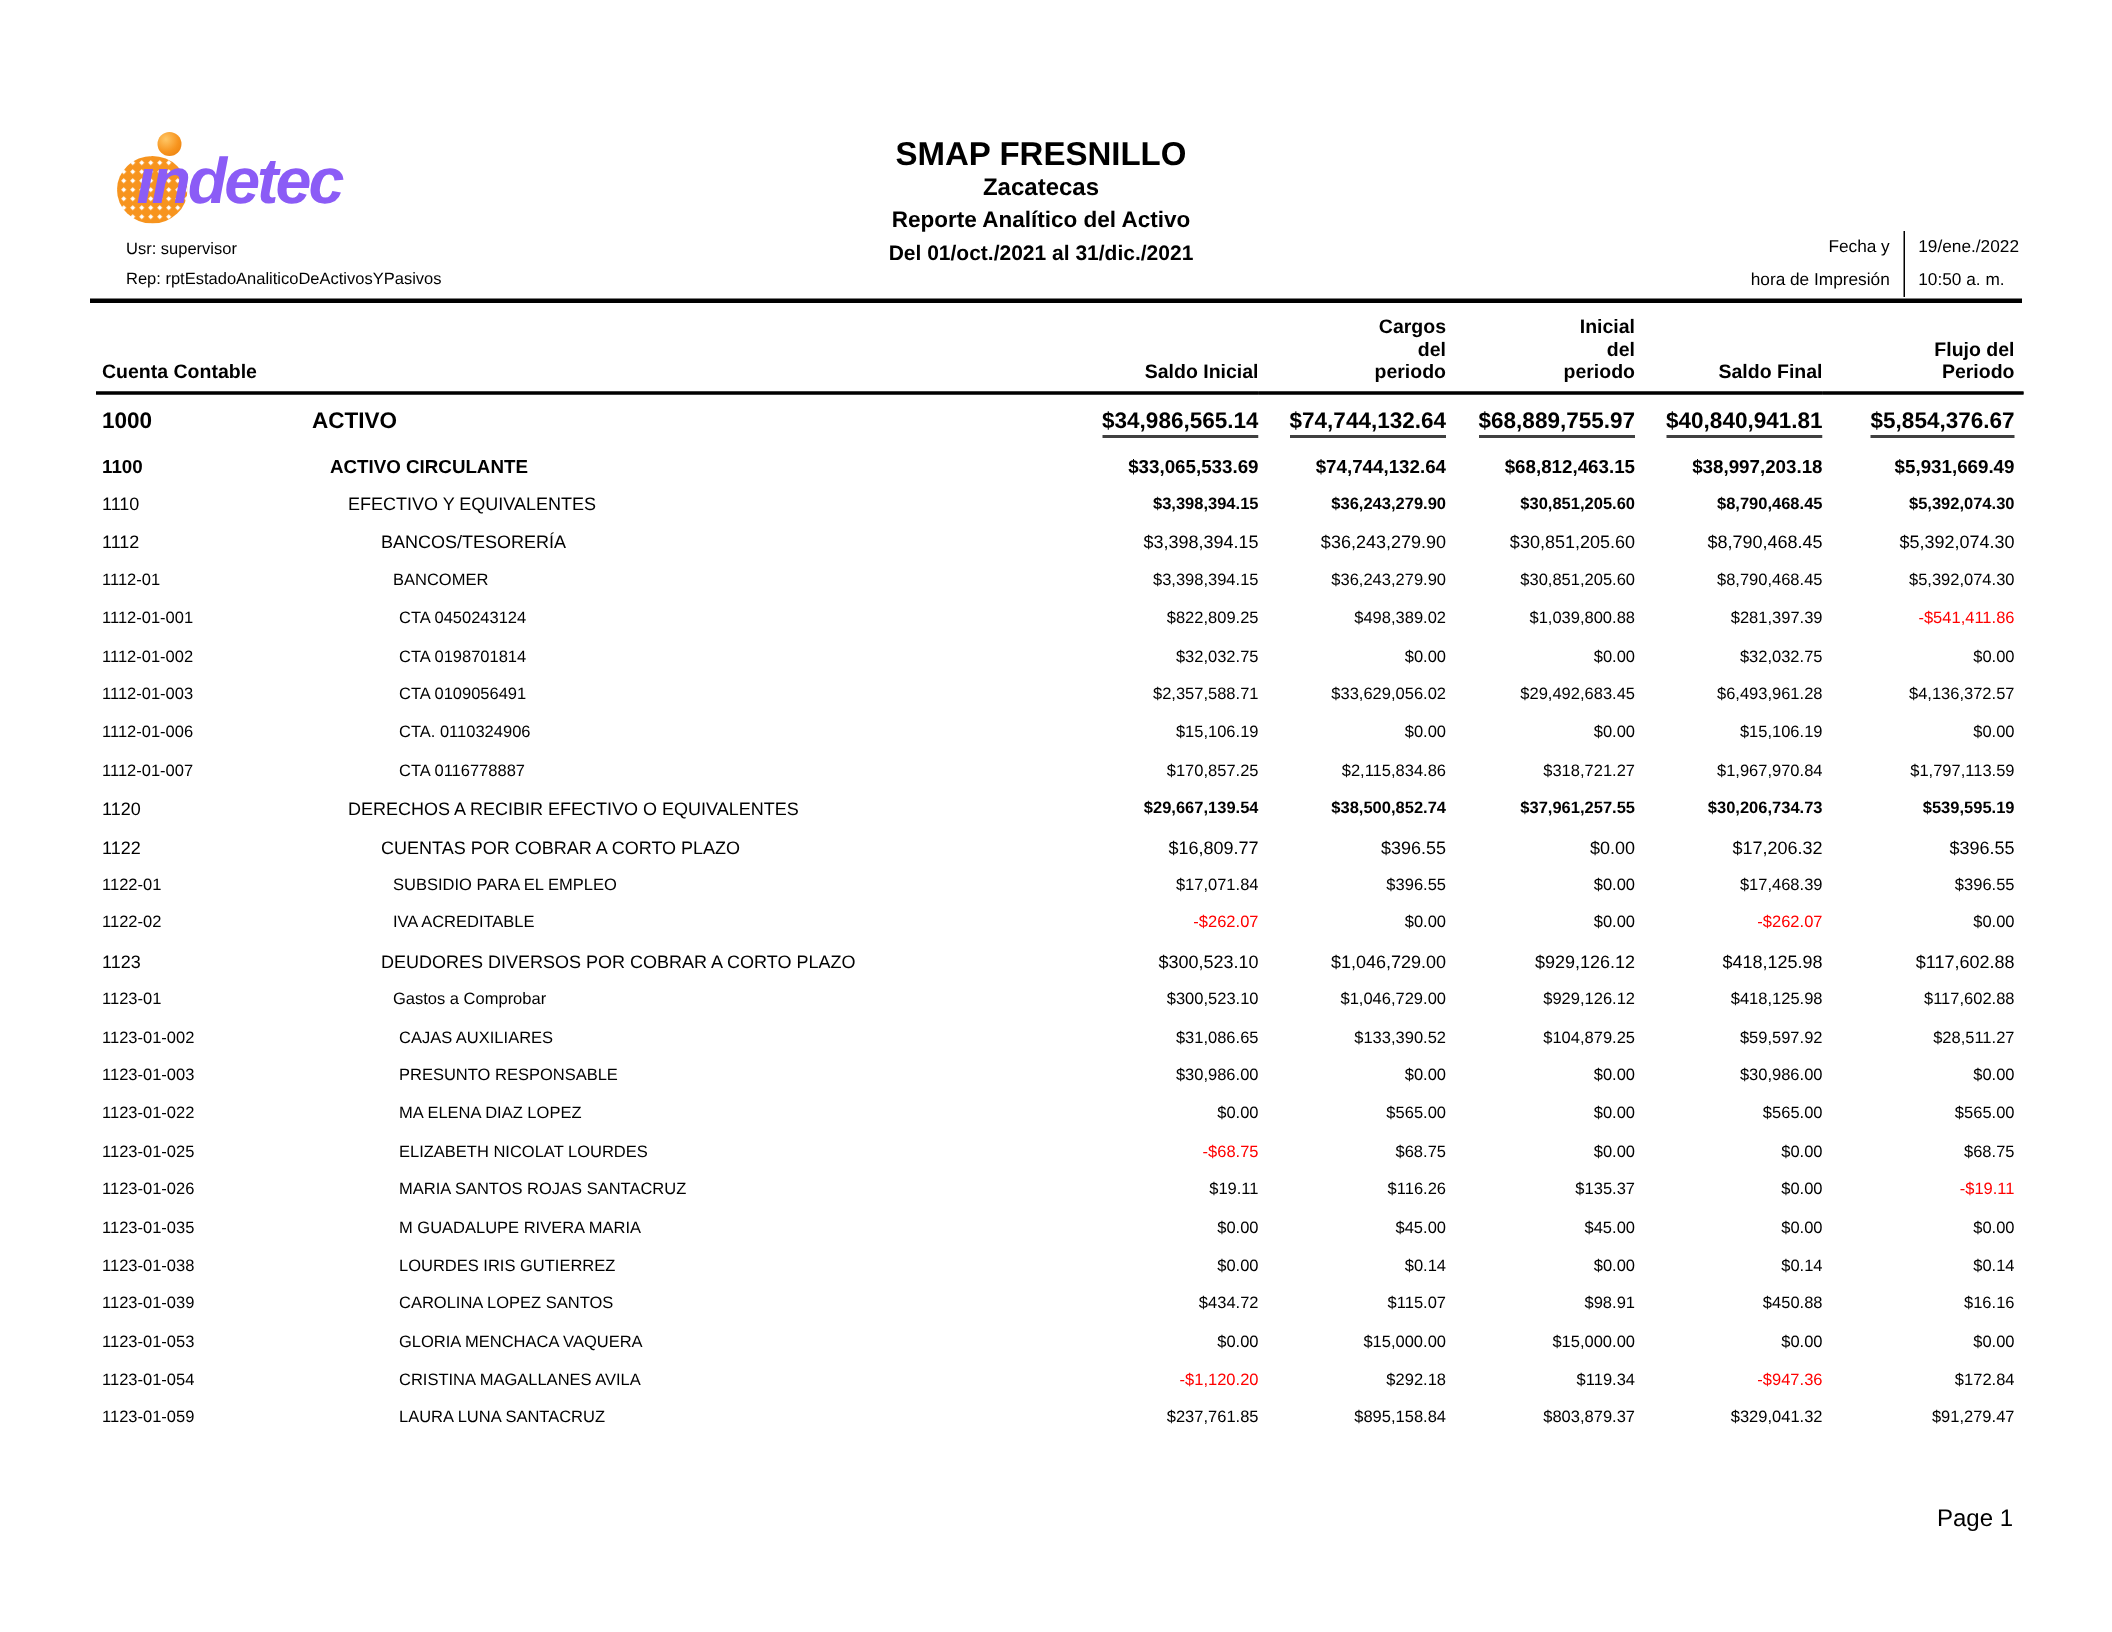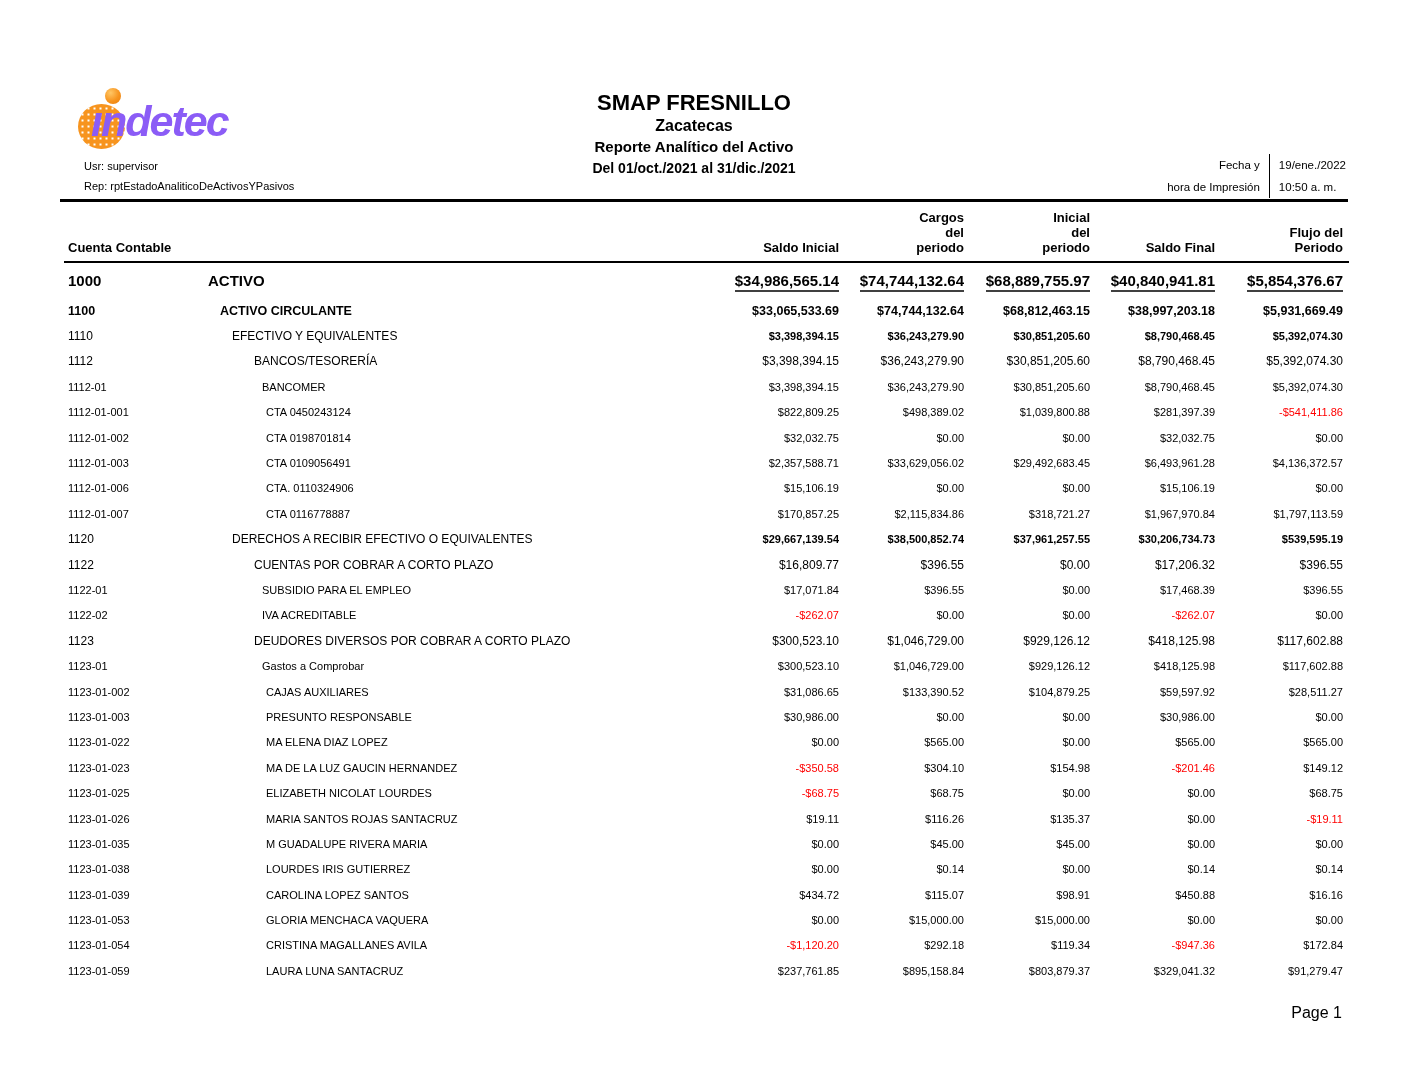--- a/index.html
+++ b/index.html
@@ -305,29 +305,20 @@
         <tr class="row-detail">
           <td class="code">1123-01-022</td>
           <td class="desc ind-6">MA ELENA DIAZ LOPEZ</td>
           <td class="num"><span>$0.00</span></td>
           <td class="num"><span>$565.00</span></td>
           <td class="num"><span>$0.00</span></td>
           <td class="num"><span>$565.00</span></td>
           <td class="num"><span>$565.00</span></td>
         </tr>
         <tr class="row-detail">
-          <td class="code">1123-01-023</td>
-          <td class="desc ind-6">MA DE LA LUZ GAUCIN HERNANDEZ</td>
-          <td class="num neg"><span>-$350.58</span></td>
-          <td class="num"><span>$304.10</span></td>
-          <td class="num"><span>$154.98</span></td>
-          <td class="num neg"><span>-$201.46</span></td>
-          <td class="num"><span>$149.12</span></td>
-        </tr>
-        <tr class="row-detail">
           <td class="code">1123-01-025</td>
           <td class="desc ind-6">ELIZABETH NICOLAT LOURDES</td>
           <td class="num neg"><span>-$68.75</span></td>
           <td class="num"><span>$68.75</span></td>
           <td class="num"><span>$0.00</span></td>
           <td class="num"><span>$0.00</span></td>
           <td class="num"><span>$68.75</span></td>
         </tr>
         <tr class="row-detail">
           <td class="code">1123-01-026</td>

